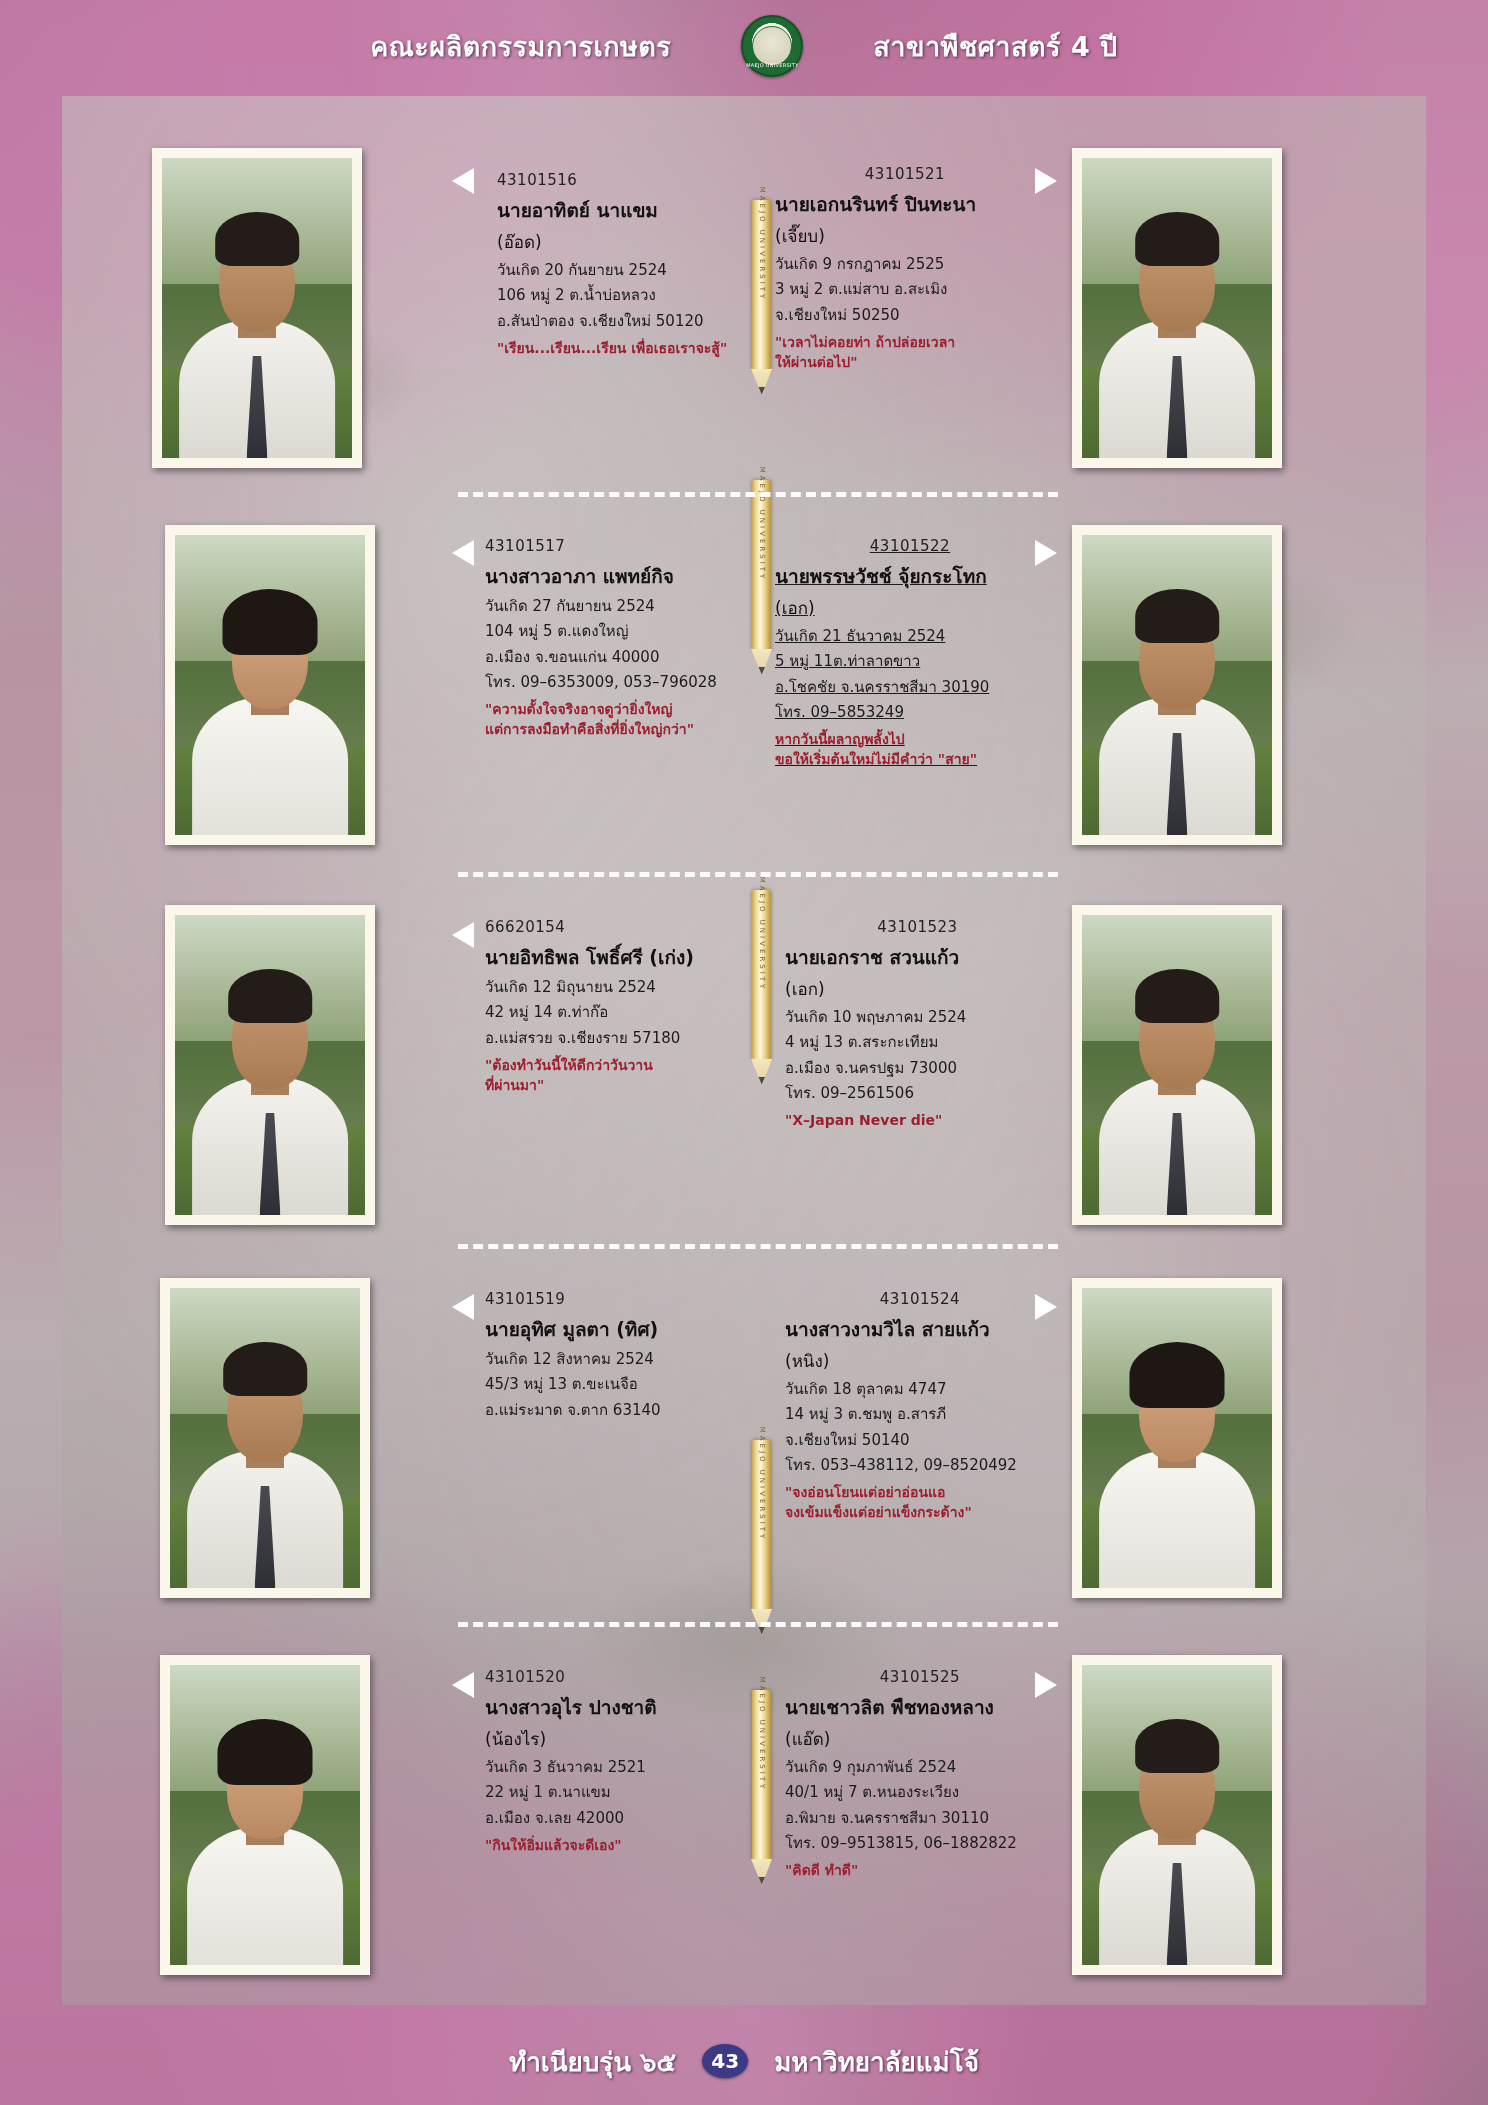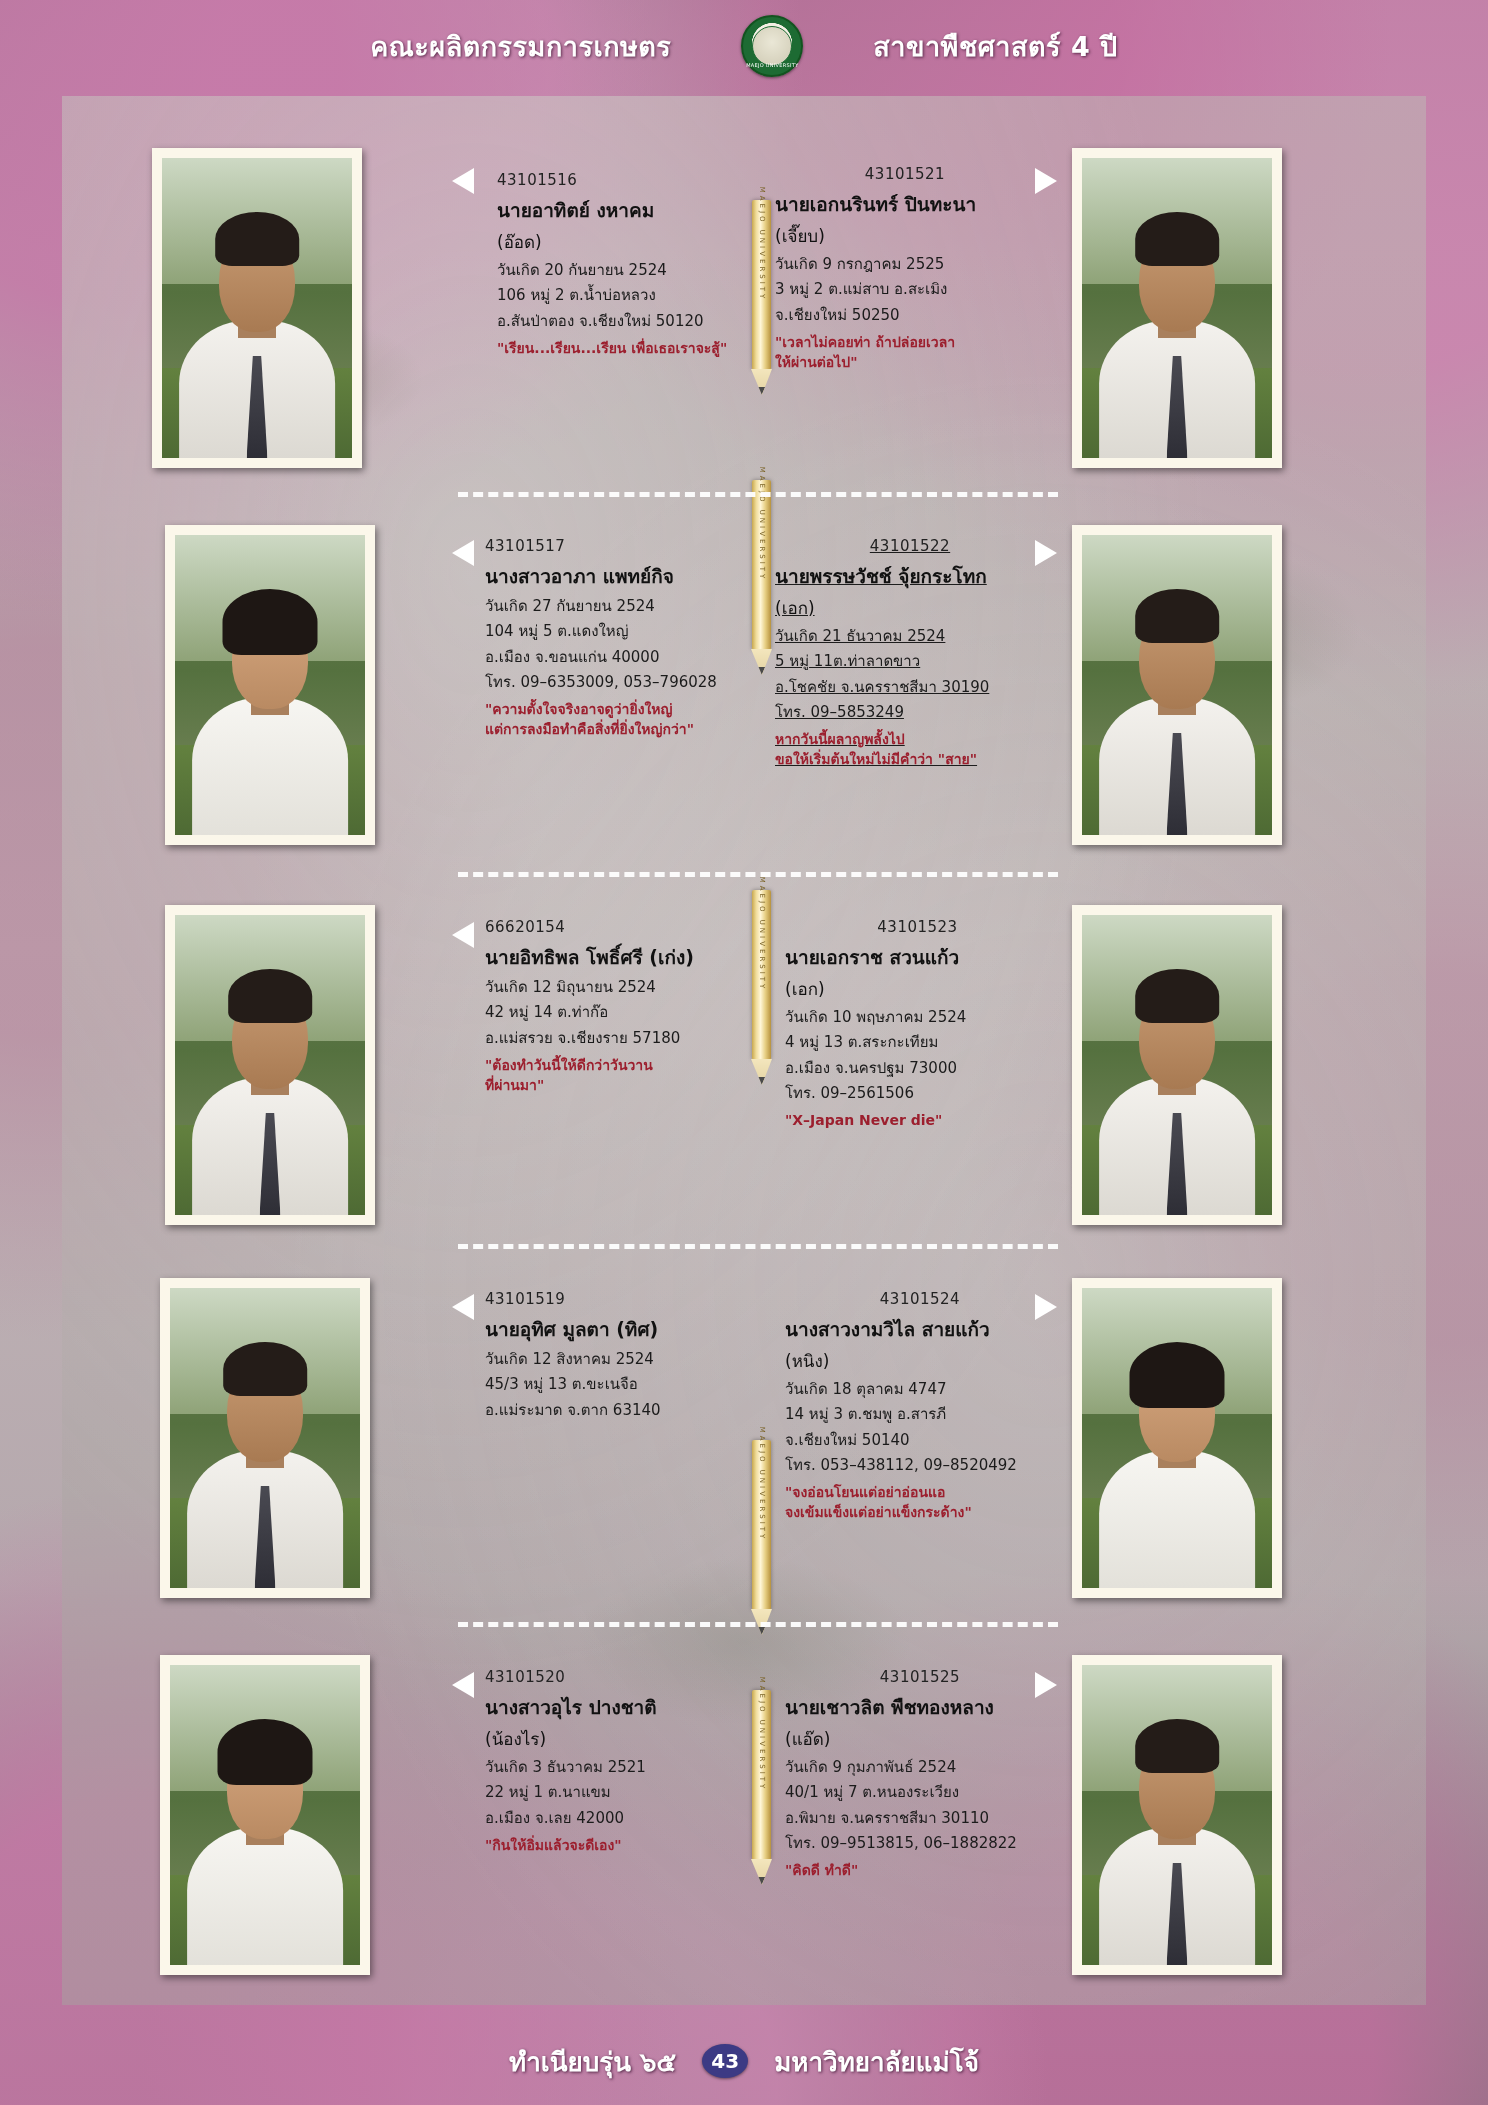--- a/index.html
+++ b/index.html
@@ -235,21 +235,21 @@
         <div class="neck"></div>
         <div class="tie"></div>
         <div class="head"></div>
         <div class="hair"></div>
       </div>
     </div>
 </div>
 <div class="arrow l" style="left:452px;top:168px;"></div>
 <div class="entry left" style="left:485px;top:171px;width:250px;margin-left:12px;">
   <div class="idline">43101516</div>
-  <div class="name">นายอาทิตย์  งหาคม</div>
+  <div class="name">นายอาทิตย์  นาแขม</div>
   <div class="nick">(อ๊อด)</div>
   <div class="line">วันเกิด 20 กันยายน 2524</div>
   <div class="line">106 หมู่ 2 ต.น้ำบ่อหลวง</div>
   <div class="line">อ.สันป่าตอง จ.เชียงใหม่ 50120</div>
   <div class="motto" style="white-space:pre-line">"เรียน...เรียน...เรียน เพื่อเธอเราจะสู้"</div>
 </div>
 
 <div class="entry right" style="left:775px;top:165px;width:260px;">
   <div class="idline">43101521</div>
   <div class="name">นายเอกนรินทร์  ปินทะนา</div>

